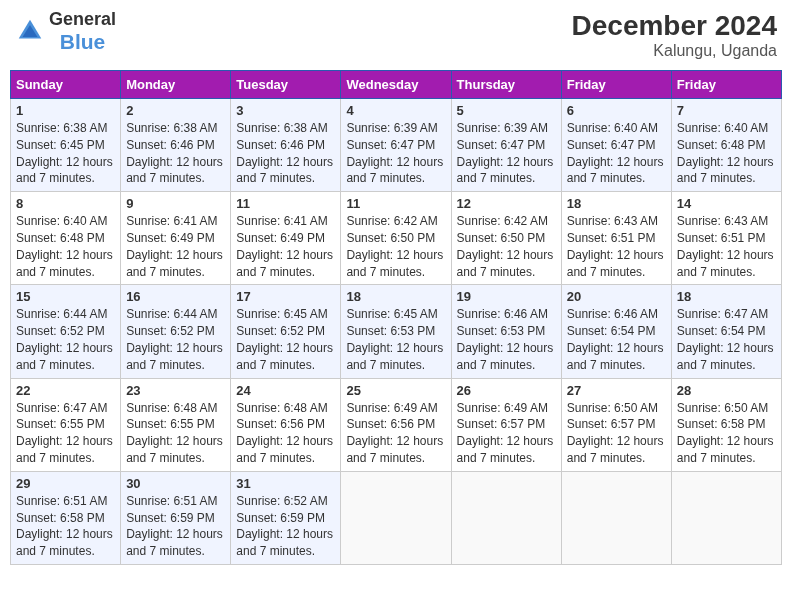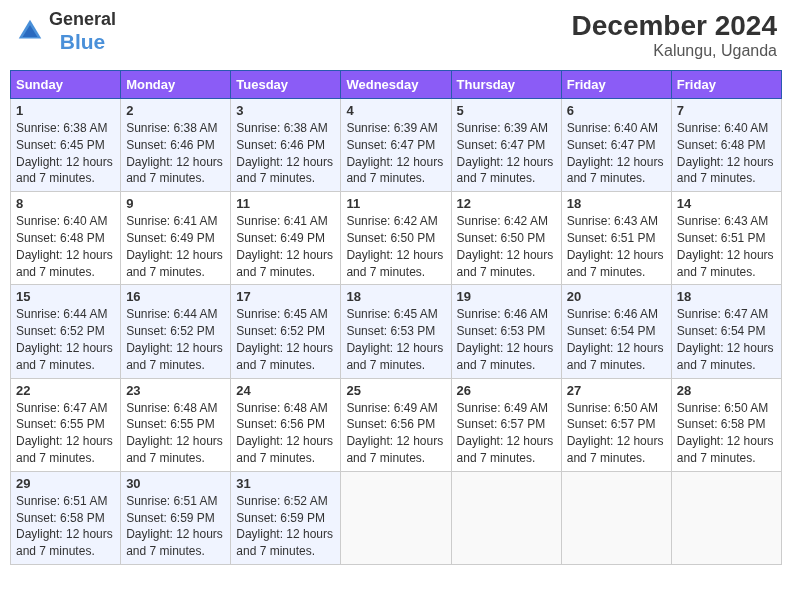--- a/index.html
+++ b/index.html
@@ -53,21 +53,21 @@
     .location {
       font-size: 16px;
       color: #555;
     }
     table {
       width: 100%;
       border-collapse: collapse;
       font-size: 11px;
     }
     thead tr th {
-      background-color: #8b5cf6;
+      background-color: #a21caf;
       color: #fff;
       text-align: left;
       padding: 6px 5px;
       font-size: 13px;
       font-weight: bold;
       border: 1px solid #2a5aaf;
     }
     tbody tr td {
       border: 1px solid #ccc;
       vertical-align: top;

